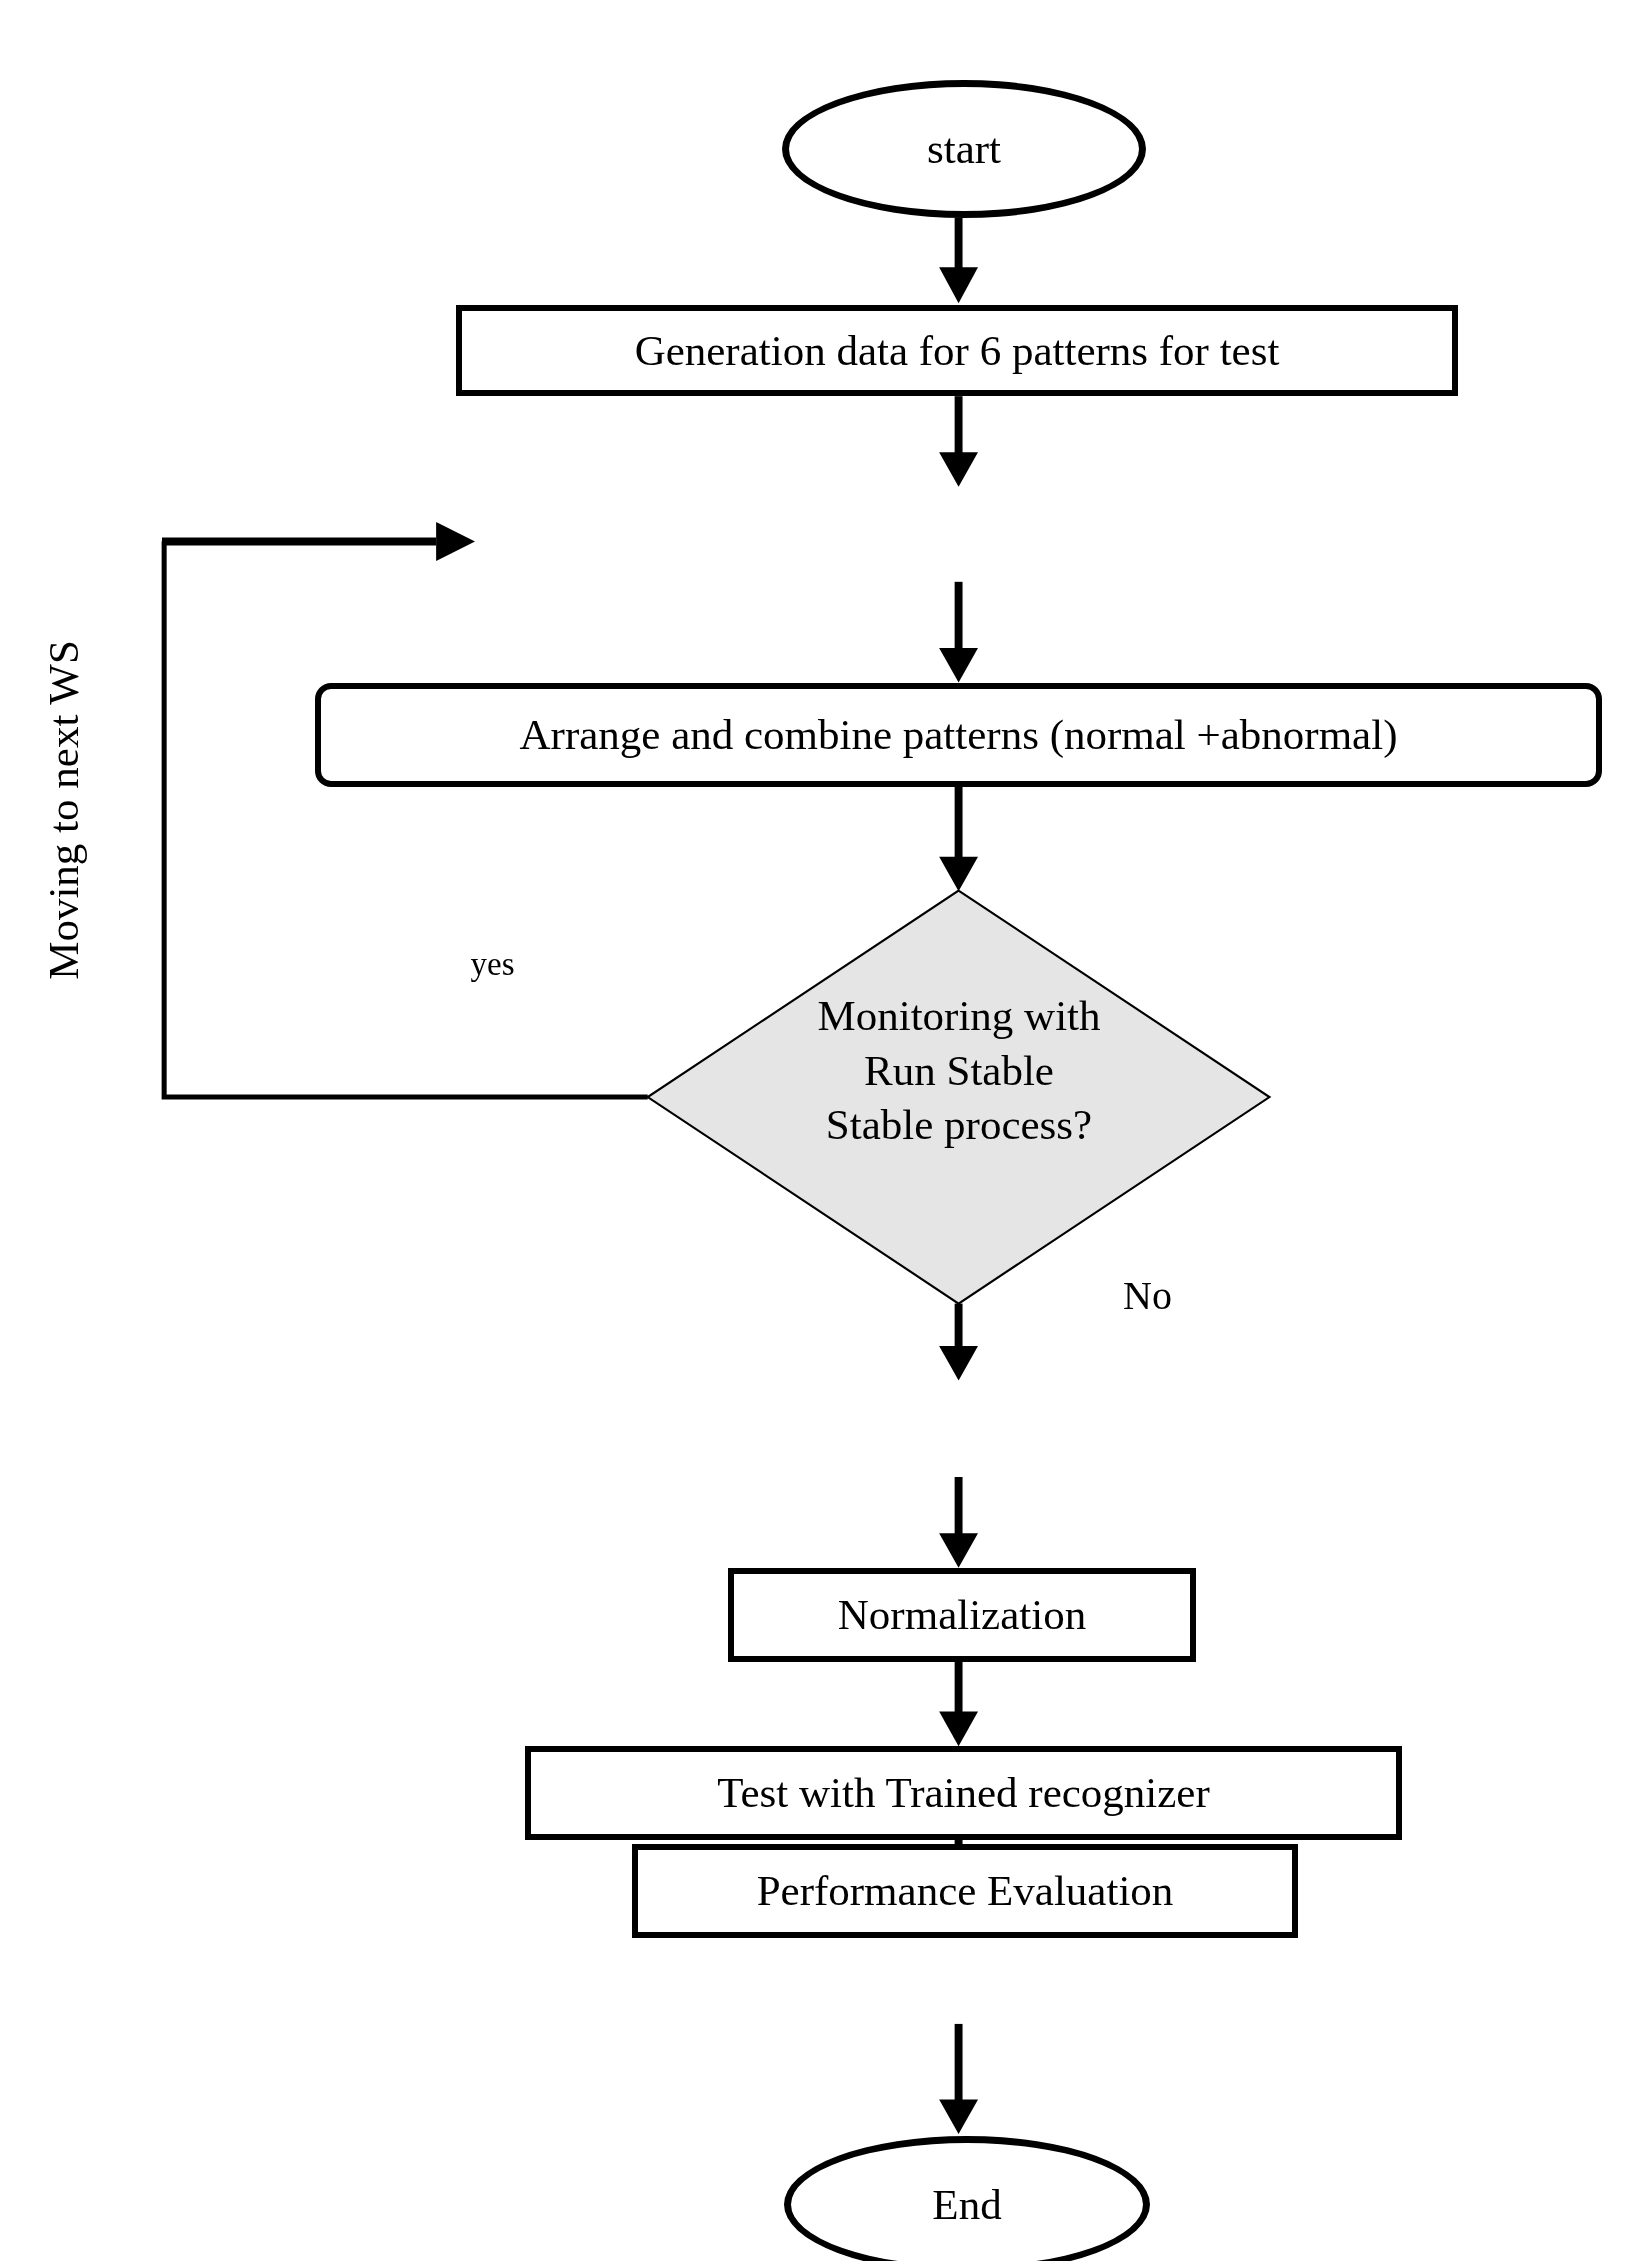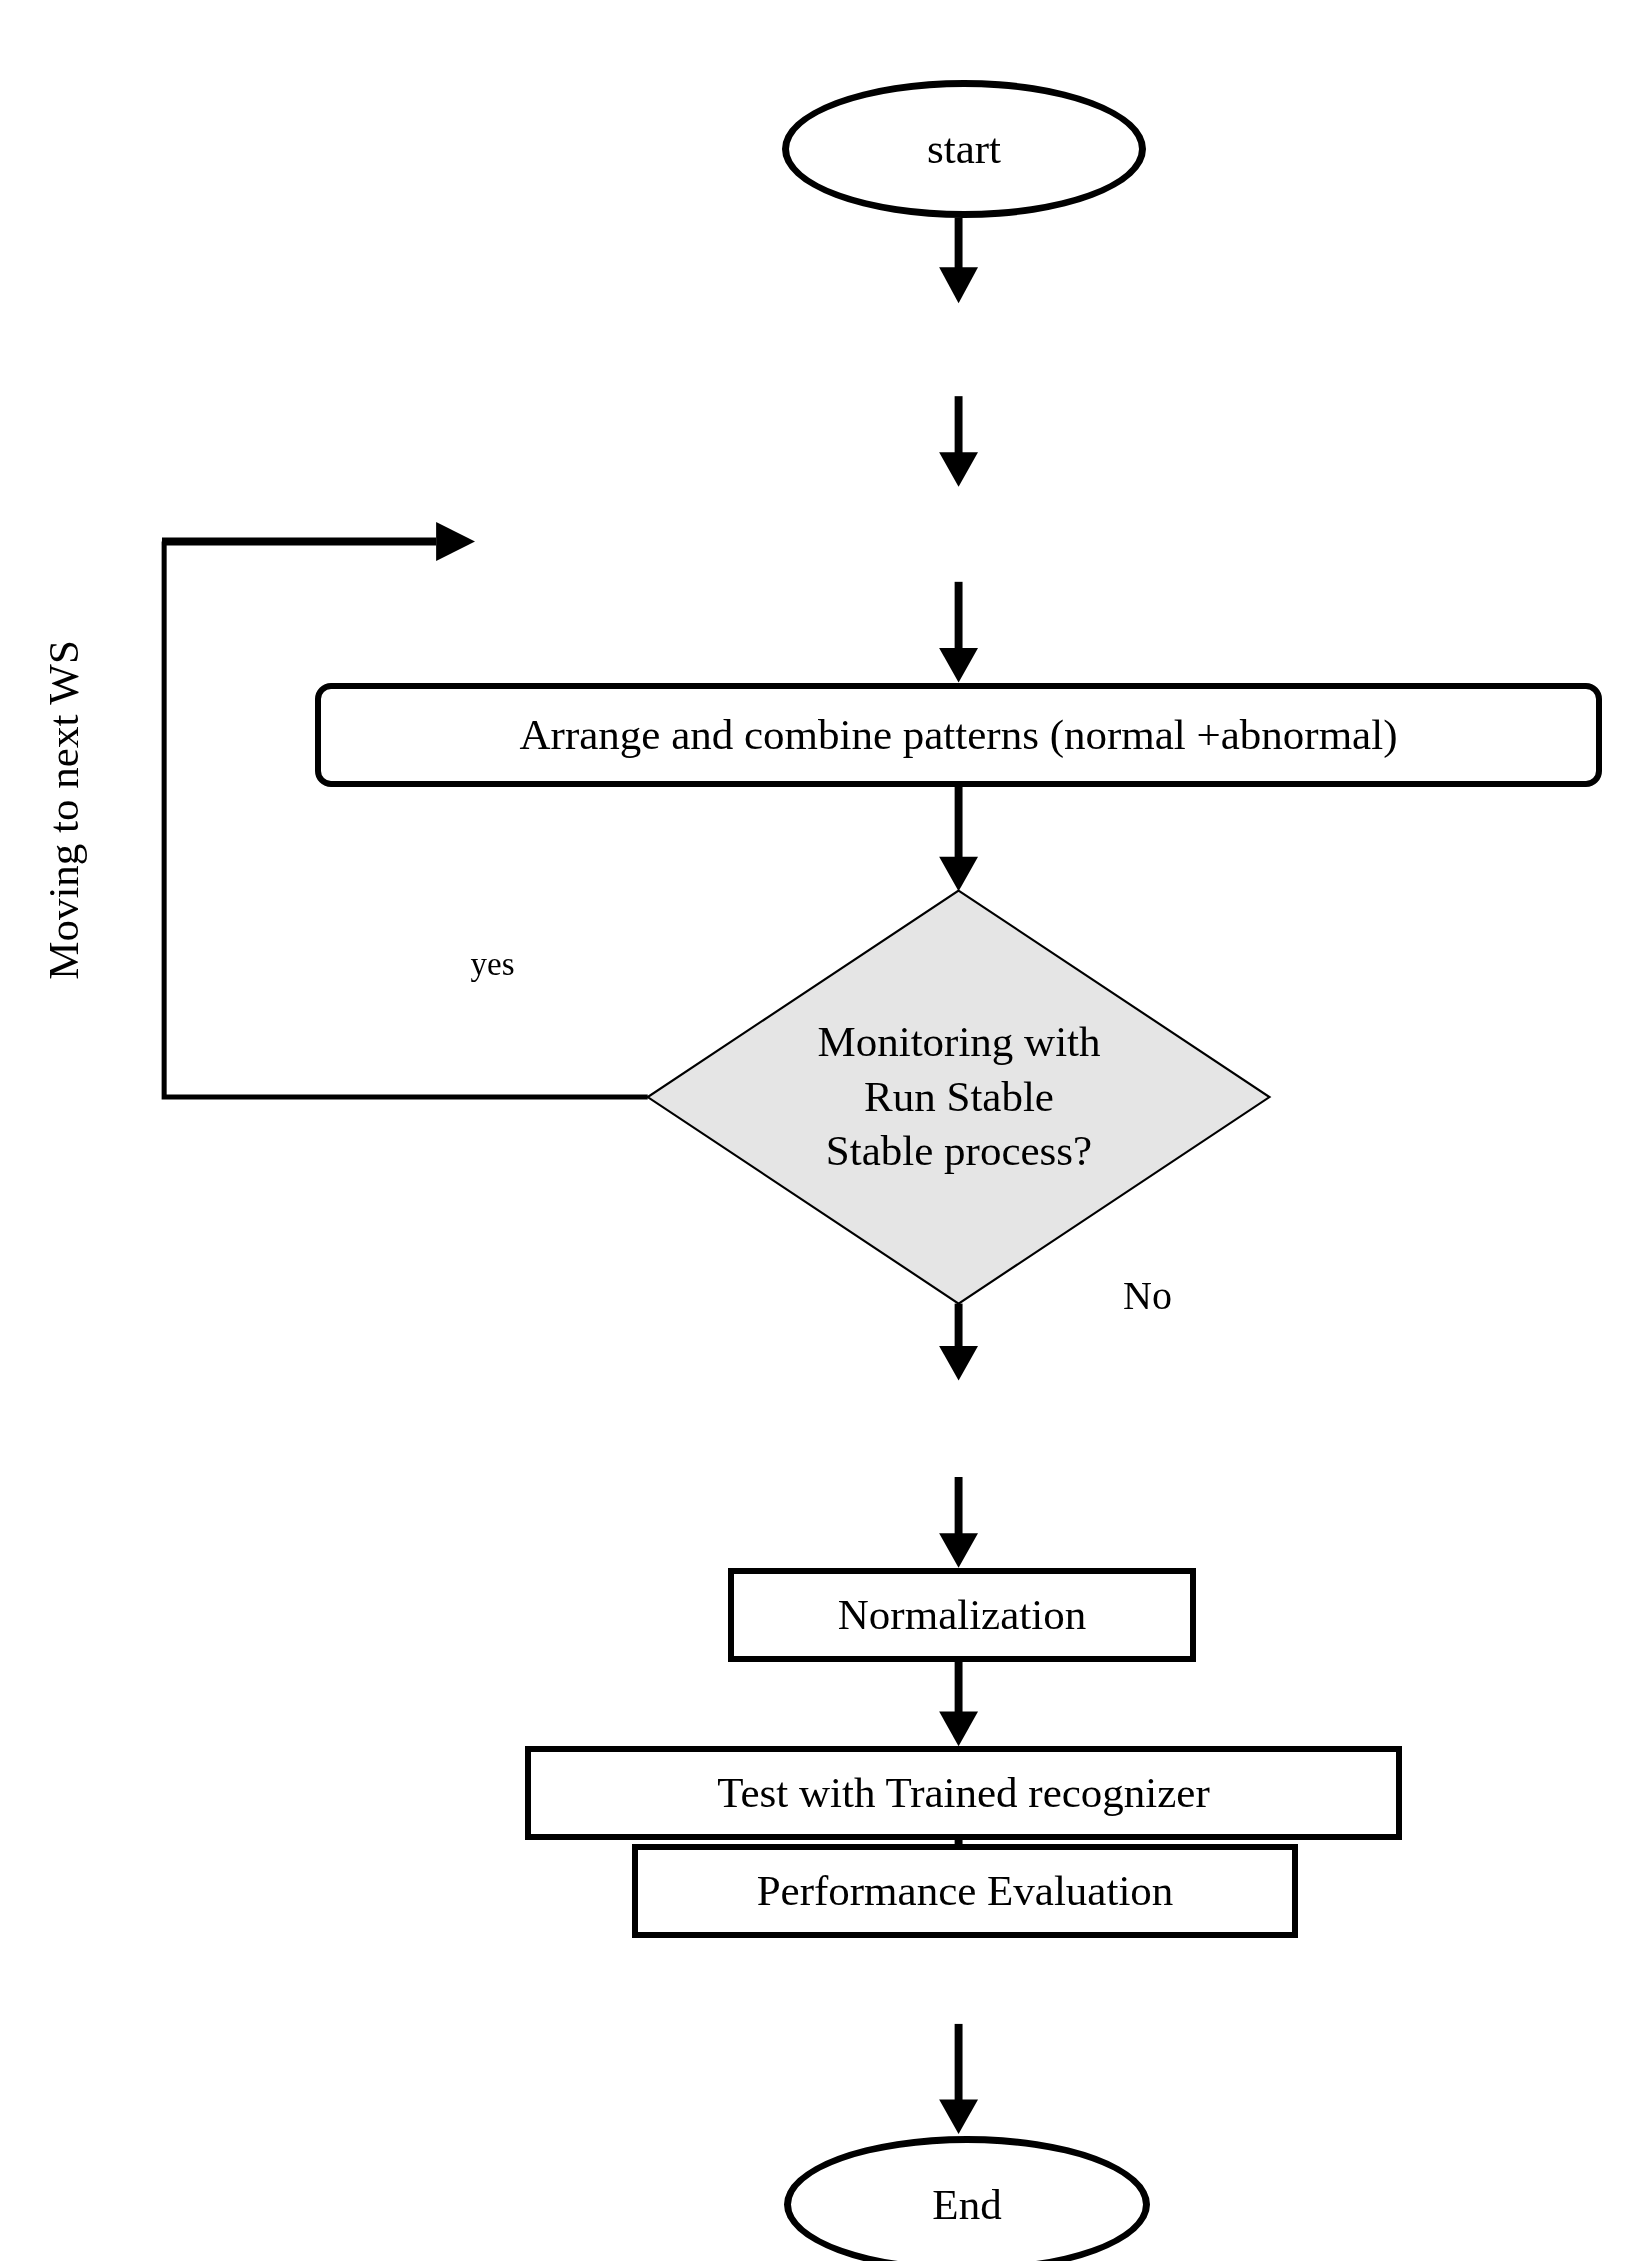--- a/index.html
+++ b/index.html
@@ -41,21 +41,20 @@
   }
   .terminator {
     border: 7.2px solid #000000;
     border-radius: 50%;
   }
   .decision-label {
     position: absolute;
     display: flex;
     flex-direction: column;
     align-items: center;
-    justify-content: center;
     text-align: center;
     font-size: 43px;
     line-height: 1.27;
     background: transparent;
   }
   .edge-label {
     position: absolute;
     font-size: 42px;
     text-align: center;
     white-space: nowrap;
@@ -130,20 +129,23 @@
     <g>
       <line x1="1332" y1="2750" x2="1332" y2="2857" stroke="#000000" stroke-width="11"></line>
       <polygon points="1305,2855 1359,2855 1332,2903" fill="#000000"></polygon>
     </g>
   </svg>
 
   <div class="node terminator" style="left:782px; top:35px; width:364px; height:138px;">
     <span>start</span>
   </div>
 
+  <div class="node process" style="left:456px; top:260px; width:1002px; height:91px;">
+    <span>Generation data for 6 patterns for test</span>
+  </div>
 
 
   <div class="node process" style="left:315px; top:638px; width:1287px; height:104px;border-radius:16px;">
     <span>Arrange and combine patterns (normal +abnormal)</span>
   </div>
 
   <div class="decision-label" style="left:743px; top:944px; width:432px; height:216px;">
     <span>Monitoring with</span>
     <span>Run Stable</span>
     <span>Stable process?</span>

